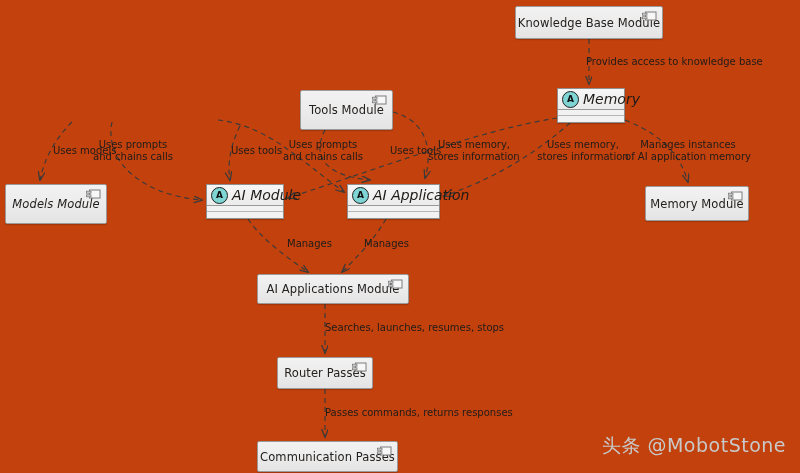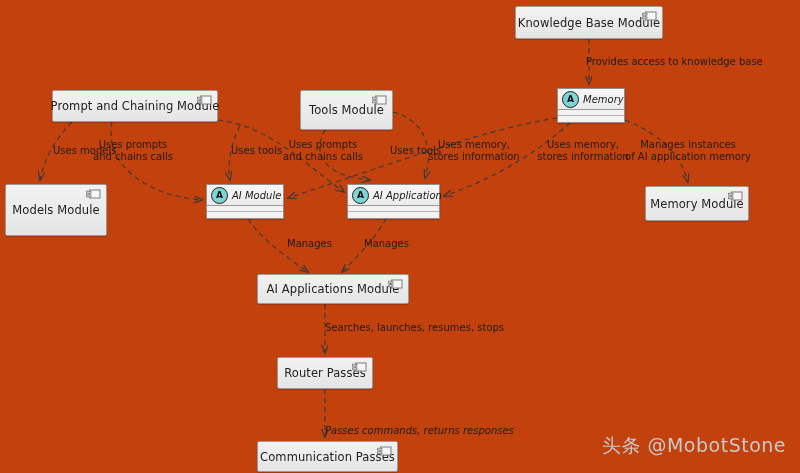--- a/index.html
+++ b/index.html
@@ -57,21 +57,21 @@
   .cls .cls-head {
     height: 21px;
     box-sizing: border-box;
     display: flex;
     align-items: center;
     padding-left: 4px;
     background: linear-gradient(to bottom,#f6f6f6,#ebebeb);
     border-bottom: 1px solid #9a9a9a;
   }
   .cls .cls-name {
-    font-size: 10px;
+    font-size: 14px;
     font-style: italic;
     color: #1d1a18;
     margin-left: 4px;
     white-space: nowrap;
   }
   .cls .cls-row {
     height: 6px;
     box-sizing: border-box;
     border-bottom: 1px solid #b6b6b6;
     background: #f2f2f2;
@@ -159,39 +159,31 @@
 
   <div class="node" style="left:515px;top:6px;width:148px;height:33px;">
     <span class="label">Knowledge Base Module</span>
     <svg class="comp-icon" viewBox="0 0 15 10">
       <rect x="3.5" y="1" width="10.5" height="8" fill="#f7f7f7" stroke="#7d7d7d" stroke-width="1"></rect>
       <rect x="0.5" y="2.2" width="4.5" height="2" fill="#d6d6d6" stroke="#7d7d7d" stroke-width="0.8"></rect>
       <rect x="0.5" y="5.8" width="4.5" height="2" fill="#d6d6d6" stroke="#7d7d7d" stroke-width="0.8"></rect>
     </svg>
   </div>
 
-  <div class="node" style="left:52px;top:90px;width:166px;height:32px;">
-    <span class="label">Prompt and Chaining Module</span>
-    <svg class="comp-icon" viewBox="0 0 15 10">
-      <rect x="3.5" y="1" width="10.5" height="8" fill="#f7f7f7" stroke="#7d7d7d" stroke-width="1"></rect>
-      <rect x="0.5" y="2.2" width="4.5" height="2" fill="#d6d6d6" stroke="#7d7d7d" stroke-width="0.8"></rect>
-      <rect x="0.5" y="5.8" width="4.5" height="2" fill="#d6d6d6" stroke="#7d7d7d" stroke-width="0.8"></rect>
-    </svg>
-  </div>
 
   <div class="node" style="left:300px;top:90px;width:93px;height:40px;">
     <span class="label">Tools Module</span>
     <svg class="comp-icon" viewBox="0 0 15 10">
       <rect x="3.5" y="1" width="10.5" height="8" fill="#f7f7f7" stroke="#7d7d7d" stroke-width="1"></rect>
       <rect x="0.5" y="2.2" width="4.5" height="2" fill="#d6d6d6" stroke="#7d7d7d" stroke-width="0.8"></rect>
       <rect x="0.5" y="5.8" width="4.5" height="2" fill="#d6d6d6" stroke="#7d7d7d" stroke-width="0.8"></rect>
     </svg>
   </div>
 
-  <div class="node" style="left:5px;top:184px;width:102px;height:52px;">
+  <div class="node" style="left:5px;top:184px;width:102px;height:40px;font-style:italic;">
     <span class="label">Models Module</span>
     <svg class="comp-icon" viewBox="0 0 15 10">
       <rect x="3.5" y="1" width="10.5" height="8" fill="#f7f7f7" stroke="#7d7d7d" stroke-width="1"></rect>
       <rect x="0.5" y="2.2" width="4.5" height="2" fill="#d6d6d6" stroke="#7d7d7d" stroke-width="0.8"></rect>
       <rect x="0.5" y="5.8" width="4.5" height="2" fill="#d6d6d6" stroke="#7d7d7d" stroke-width="0.8"></rect>
     </svg>
   </div>
 
   <div class="node" style="left:645px;top:186px;width:104px;height:35px;">
     <span class="label">Memory Module</span>
@@ -278,17 +270,17 @@
 
   <div class="elabel" style="left:688px;top:139px;transform:translateX(-50%);">Manages instances
 of AI application memory</div>
 
   <div class="elabel left" style="left:287px;top:238px;">Manages</div>
 
   <div class="elabel left" style="left:364px;top:238px;">Manages</div>
 
   <div class="elabel left" style="left:325px;top:322px;">Searches, launches, resumes, stops</div>
 
-  <div class="elabel left" style="left:325px;top:425px;font-style:italic;">Passes commands, returns responses</div>
+  <div class="elabel left" style="left:325px;top:407px;">Passes commands, returns responses</div>
 
   <div id="watermark">头条 @MobotStone</div>
 
 </div>
 
 </body></html>

